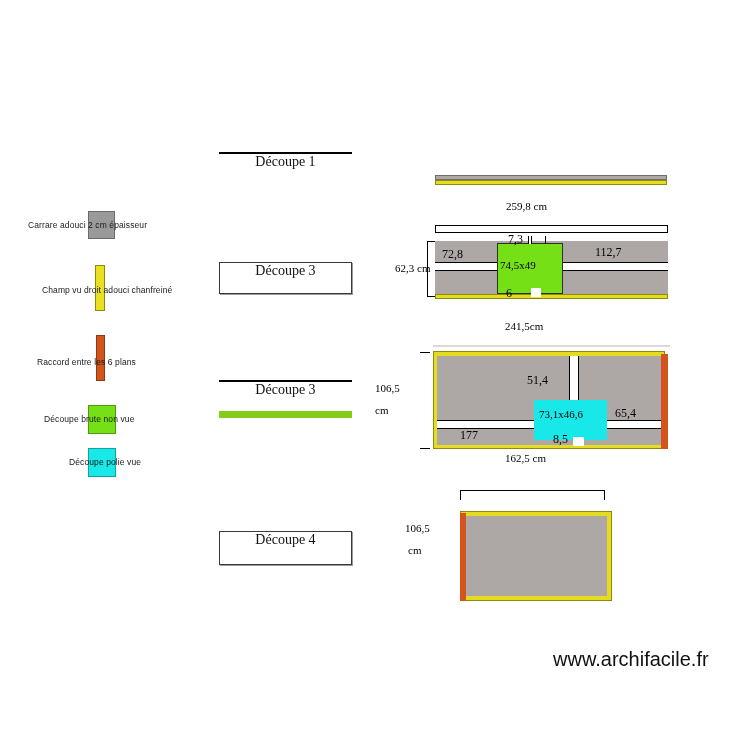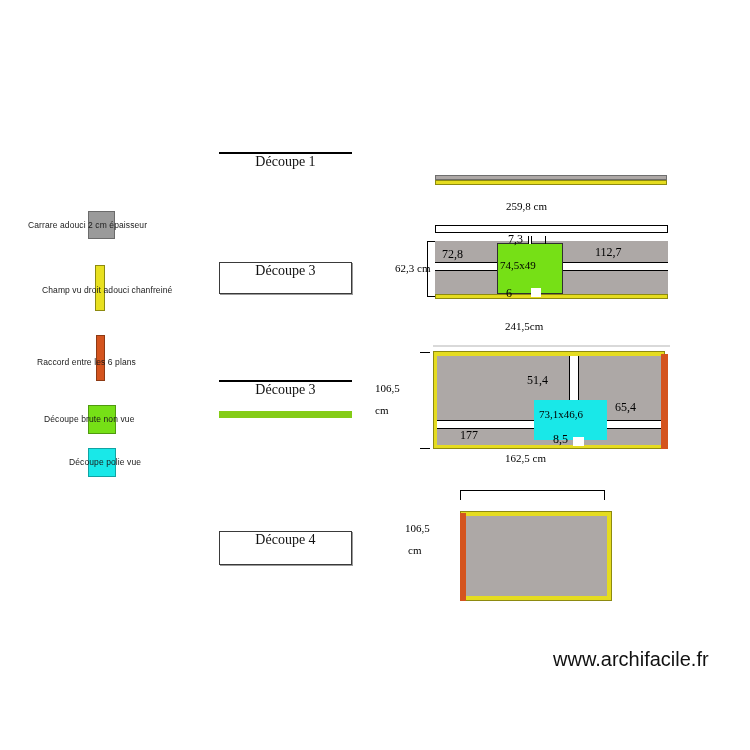--- a/index.html
+++ b/index.html
@@ -231,21 +231,21 @@
 
     <div class="abs edge-orange" style="left:286px; top:14px; width:7px; height:95px;"></div>
 
     <div class="abs white-strip" style="left:194px; top:16px; width:10px; height:45px; border-left:1px solid #000; border-right:1px solid #000; box-sizing:border-box;"></div>
     <div class="abs dim-sm" style="left:152px; top:33px;">51,4</div>
 
     <div class="abs cut-cyan" style="left:159px; top:60px; width:73px; height:40px;"></div>
     <div class="abs dim" style="left:164px; top:68px;">73,1x46,6</div>
 
     <div class="abs white-strip" style="left:232px; top:80px; width:54px; height:9px; border-top:1px solid #000; border-bottom:1px solid #000; box-sizing:border-box;"></div>
-    <div class="abs dim-sm" style="left:240px; top:60px;">65,4</div>
+    <div class="abs dim-sm" style="left:240px; top:66px;">65,4</div>
 
     <div class="abs white-strip" style="left:62px; top:80px; width:97px; height:9px; border-top:1px solid #000; border-bottom:1px solid #000; box-sizing:border-box;"></div>
     <div class="abs dim-sm" style="left:85px; top:88px;">177</div>
 
     <div class="abs dim-sm" style="left:178px; top:92px;">8,5</div>
     <div class="abs white-strip" style="left:198px; top:97px; width:11px; height:9px;"></div>
 
     <div class="abs dim" style="left:130px; top:112px;">162,5 cm</div>
   </div>
 

